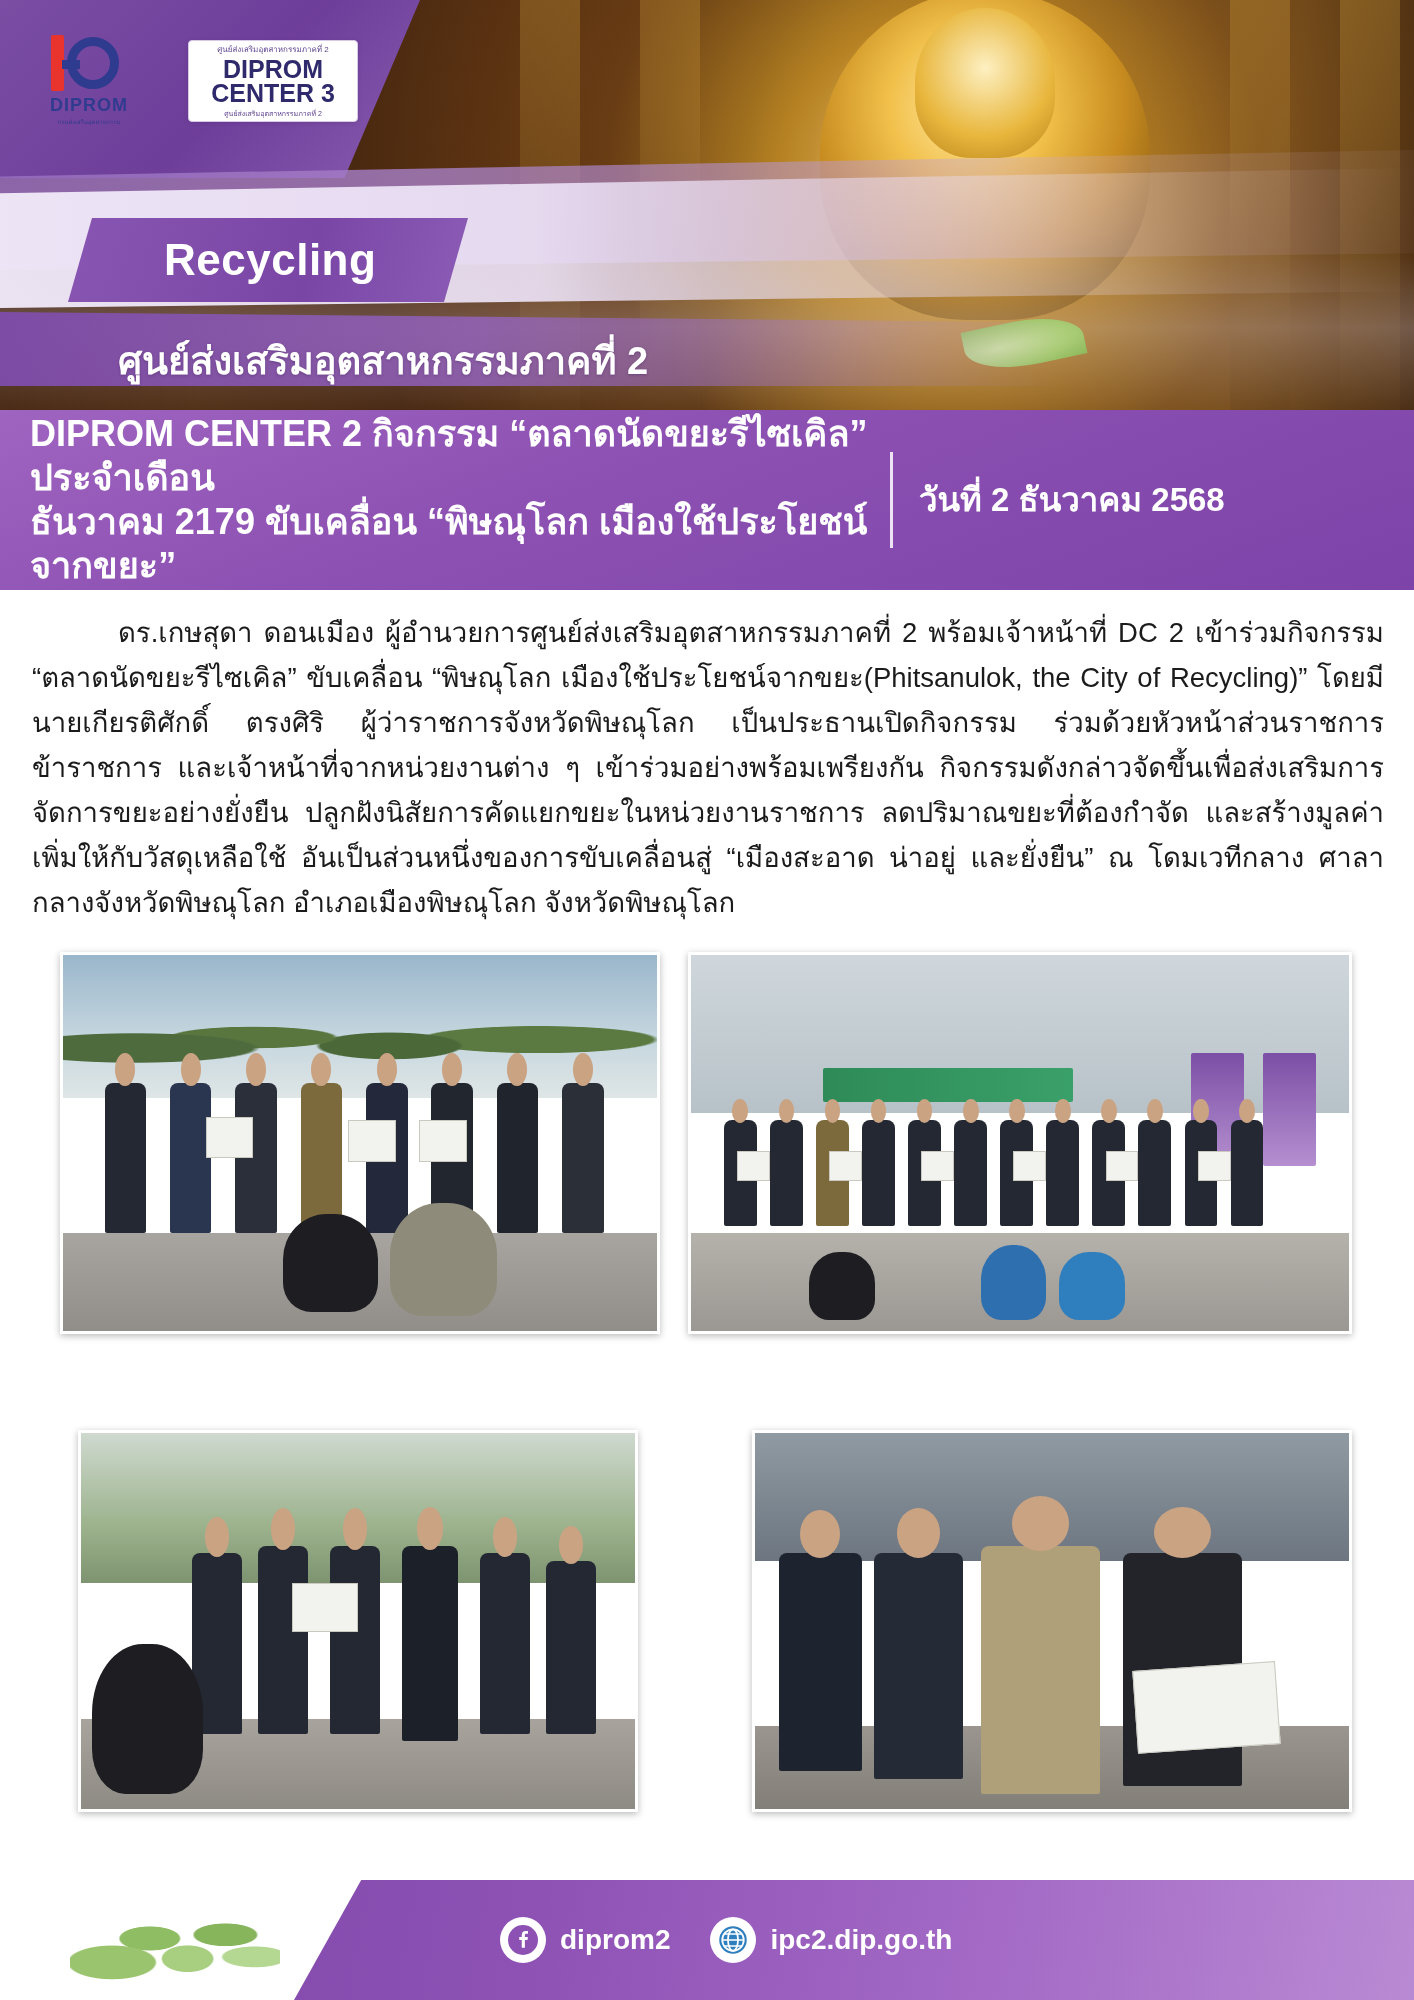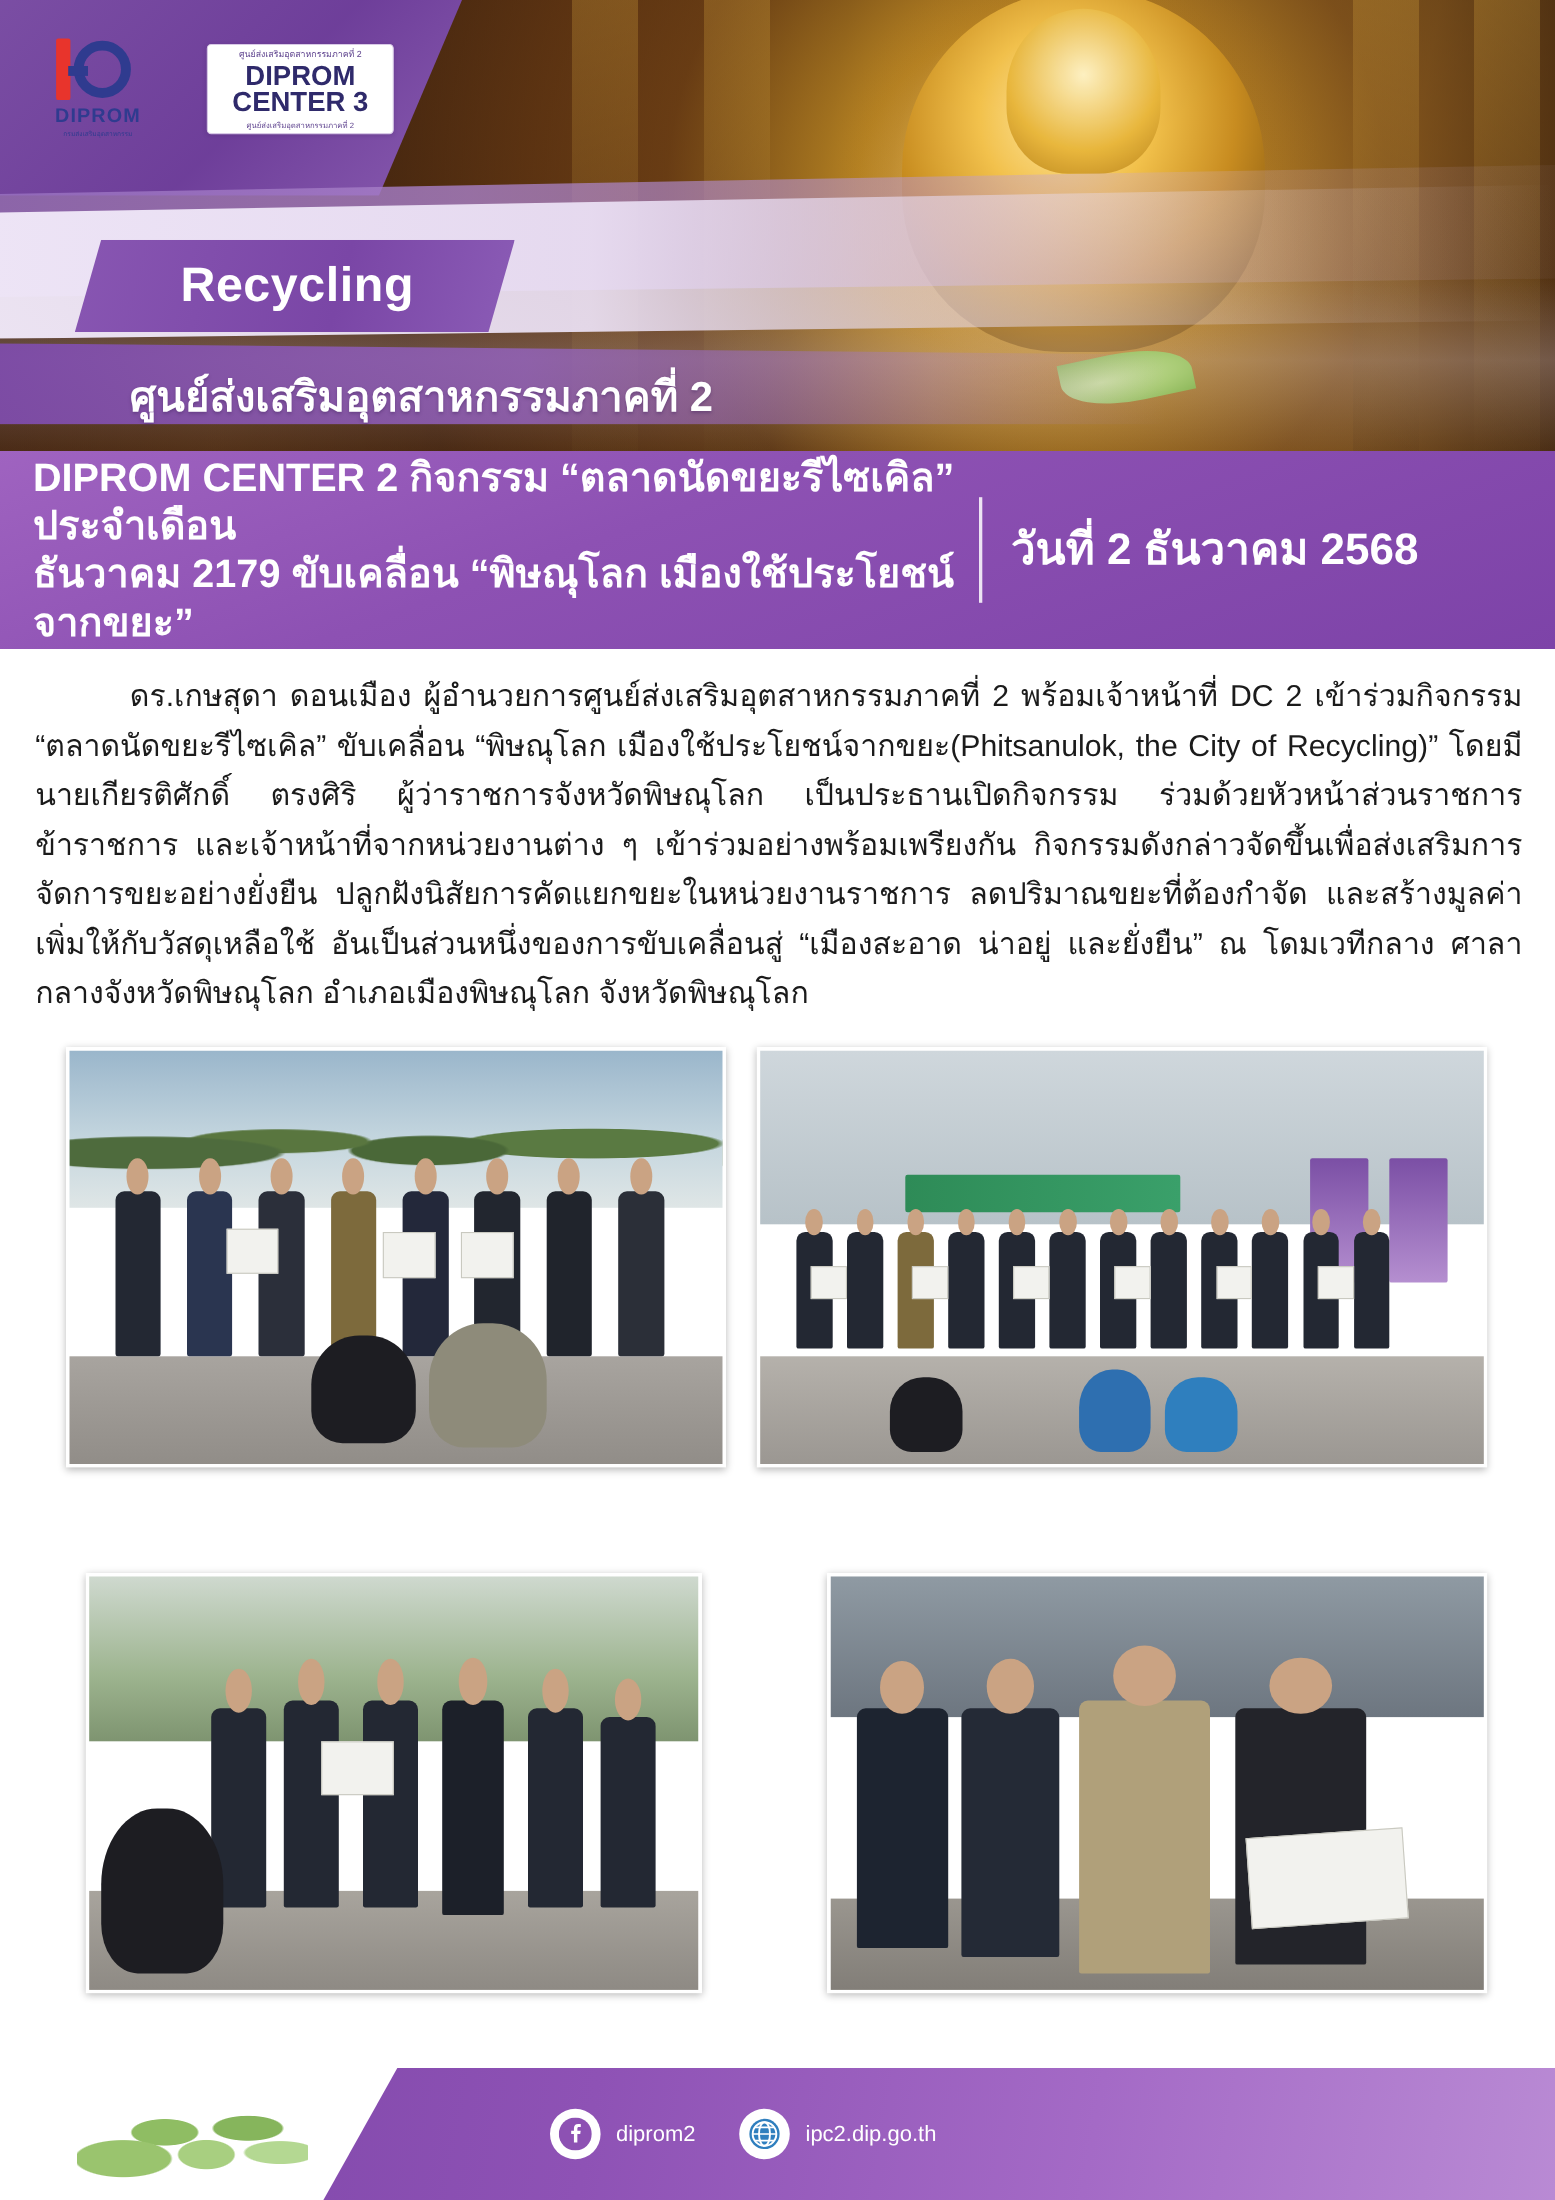--- a/index.html
+++ b/index.html
@@ -180,21 +180,21 @@
   }
   .titlebar-left .t1, .titlebar-left .t2 {
     font-size: 36px; font-weight: 600; line-height: 44px;
   }
   .titlebar-divider {
     width: 3px; height: 96px;
     background: rgba(255,255,255,0.85);
     margin: 0 26px 0 0;
   }
   .titlebar-right { color: #ffffff; }
-  .titlebar-right .d1 { font-size: 40px; font-weight: 600; line-height: 46px; }
+  .titlebar-right .d1 { font-size: 33px; font-weight: 600; line-height: 46px; }
   .titlebar-right .d2 { font-size: 31px; font-weight: 600; line-height: 46px; }
 
   
   .article {
     position: absolute; left: 32px; top: 610px;
     width: 1352px;
     font-size: 27.5px;
     line-height: 45px;
     color: #1b1b1b;
     text-align: justify;
@@ -293,21 +293,21 @@
       radial-gradient(ellipse at 74% 40%, #86b55c 0 14%, transparent 15%),
       radial-gradient(ellipse at 88% 64%, #b4d892 0 12%, transparent 13%);
   }
   .footer-items {
     position: absolute; left: 500px; bottom: 0;
     height: 120px; width: 900px;
     display: flex; align-items: center; gap: 40px;
     color: #ffffff;
   }
   .f-item { display: flex; align-items: center; gap: 14px; }
-  .f-item .label { font-size: 20px; font-weight: 400; }
+  .f-item .label { font-size: 28px; font-weight: 700; }
   .f-icon {
     width: 46px; height: 46px; border-radius: 50%;
     background: #ffffff;
     display: flex; align-items: center; justify-content: center;
   }
   .f-icon svg { display: block; }
 </style>
 </head>
 <body>
 

